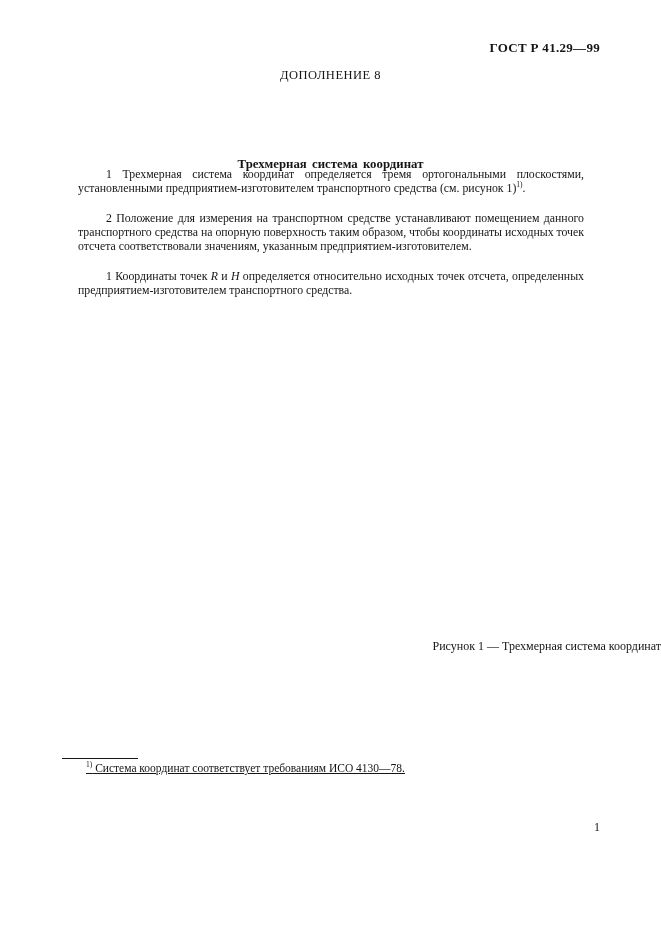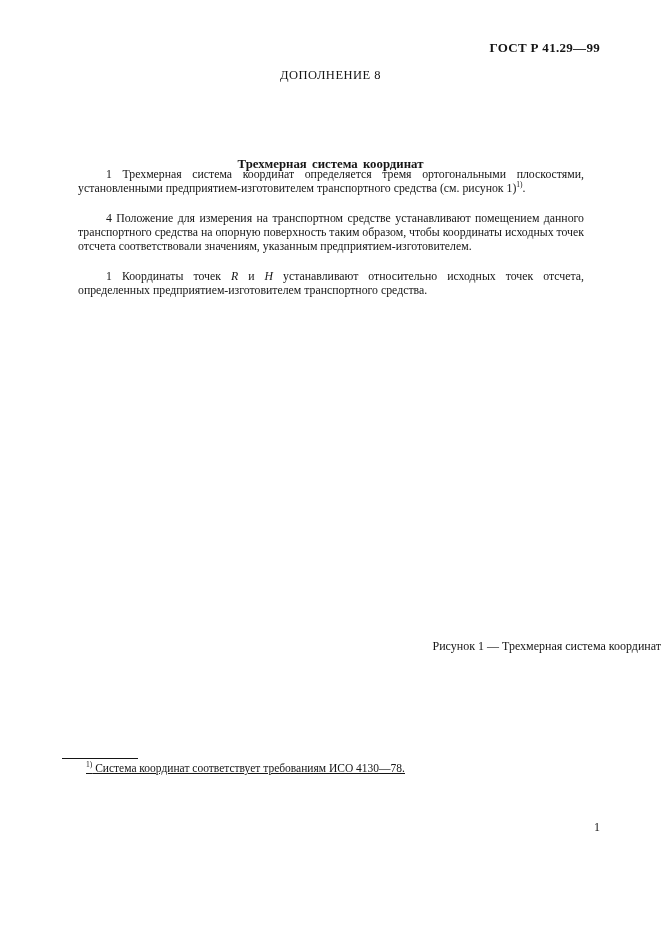--- a/index.html
+++ b/index.html
@@ -105,22 +105,22 @@
 <div class="page">
 
   <div class="doc-code">ГОСТ Р 41.29—99</div>
 
   <div class="supplement">ДОПОЛНЕНИЕ 8</div>
 
   <div class="section-title">Трехмерная система координат</div>
 
   <div class="body-text">
     <p><span>1 Трехмерная система координат определяется тремя ортогональными плоскостями, установленными предприятием-изготовителем транспортного средства (см. рисунок 1)</span><sup class="fn-ref">1)</sup><span>.</span></p>
-    <p><span>4 Положение для измерения на транспортном средстве устанавливают помещением данного транспортного средства на опорную поверхность таким образом, чтобы координаты исходных точек отсчета соответствовали значениям, указанным предприятием-изготовителем.</span></p>
-    <p><span>1 Координаты точек </span><span class="var">R</span><span> и </span><span class="var">H</span><span> устанавливают относительно исходных точек отсчета, определенных предприятием-изготовителем транспортного средства.</span></p>
+    <p><span>2 Положение для измерения на транспортном средстве устанавливают помещением данного транспортного средства на опорную поверхность таким образом, чтобы координаты исходных точек отсчета соответствовали значениям, указанным предприятием-изготовителем.</span></p>
+    <p><span>1 Координаты точек </span><span class="var">R</span><span> и </span><span class="var">H</span><span> определяется относительно исходных точек отсчета, определенных предприятием-изготовителем транспортного средства.</span></p>
   </div>
 
   <div class="figure-caption">Рисунок 1 — Трехмерная система координат</div>
 
   <div class="footnote">
     <div class="footnote-rule"></div>
     <div class="footnote-text"><sup class="fn-ref">1)</sup><span> Система координат соответствует требованиям ИСО 4130—78.</span></div>
   </div>
 
   <div class="page-number">1</div>

